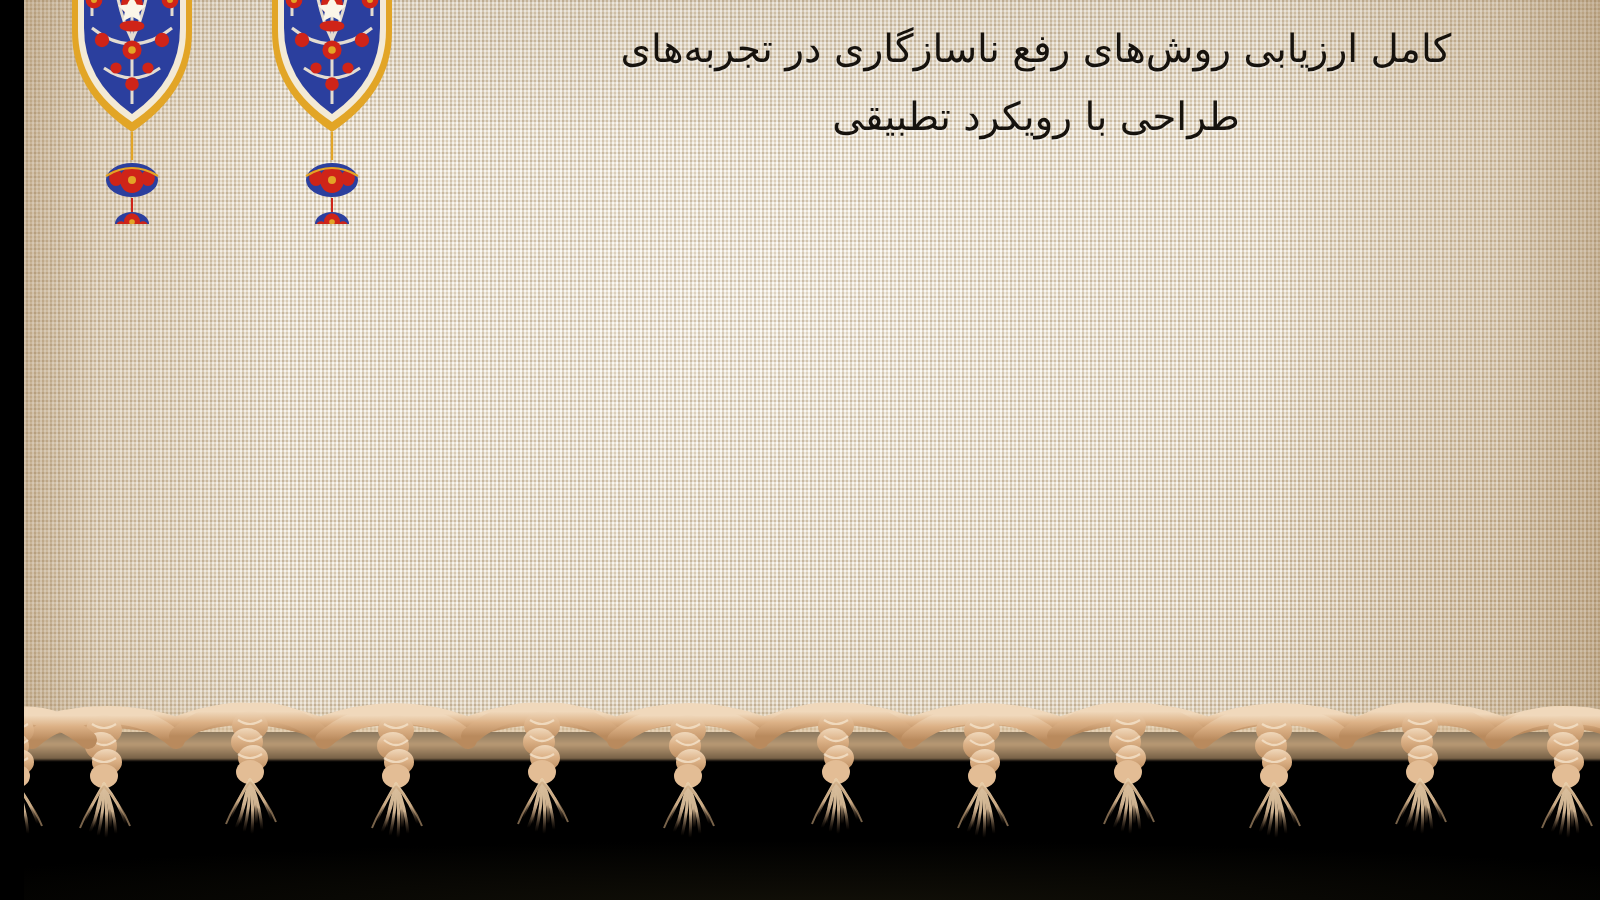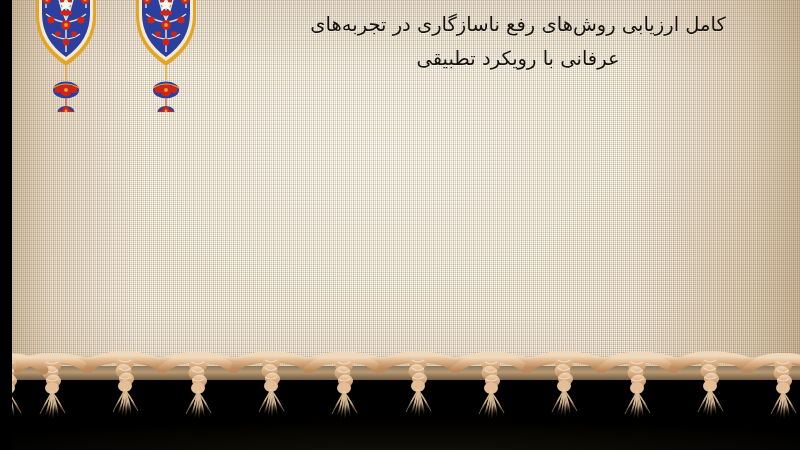--- a/index.html
+++ b/index.html
@@ -170,21 +170,21 @@
           <circle cx="32" cy="101" r="2.6" fill="#cf2418"></circle>
         </g>
       </defs>
       <use href="#medallion" x="22" y="60"></use>
       <use href="#medallion" x="122" y="60"></use>
     </svg>
   </div>
 
   <div class="title">
     <div>کامل ارزیابی روش‌های رفع ناسازگاری در تجربه‌های</div>
-    <div>عرفانی با رویکرد تطبیقی</div>
+    <div>طراحی با رویکرد تطبیقی</div>
   </div>
 
 
   <div class="fringe-field"></div>
   <div class="fringe-band"></div>
 
   <svg class="fringe-svg" viewBox="0 0 800 106">
     <defs>
       <linearGradient id="cordG" x1="0" y1="0" x2="0" y2="1">
         <stop offset="0%" stop-color="#f0d8bb"></stop>

